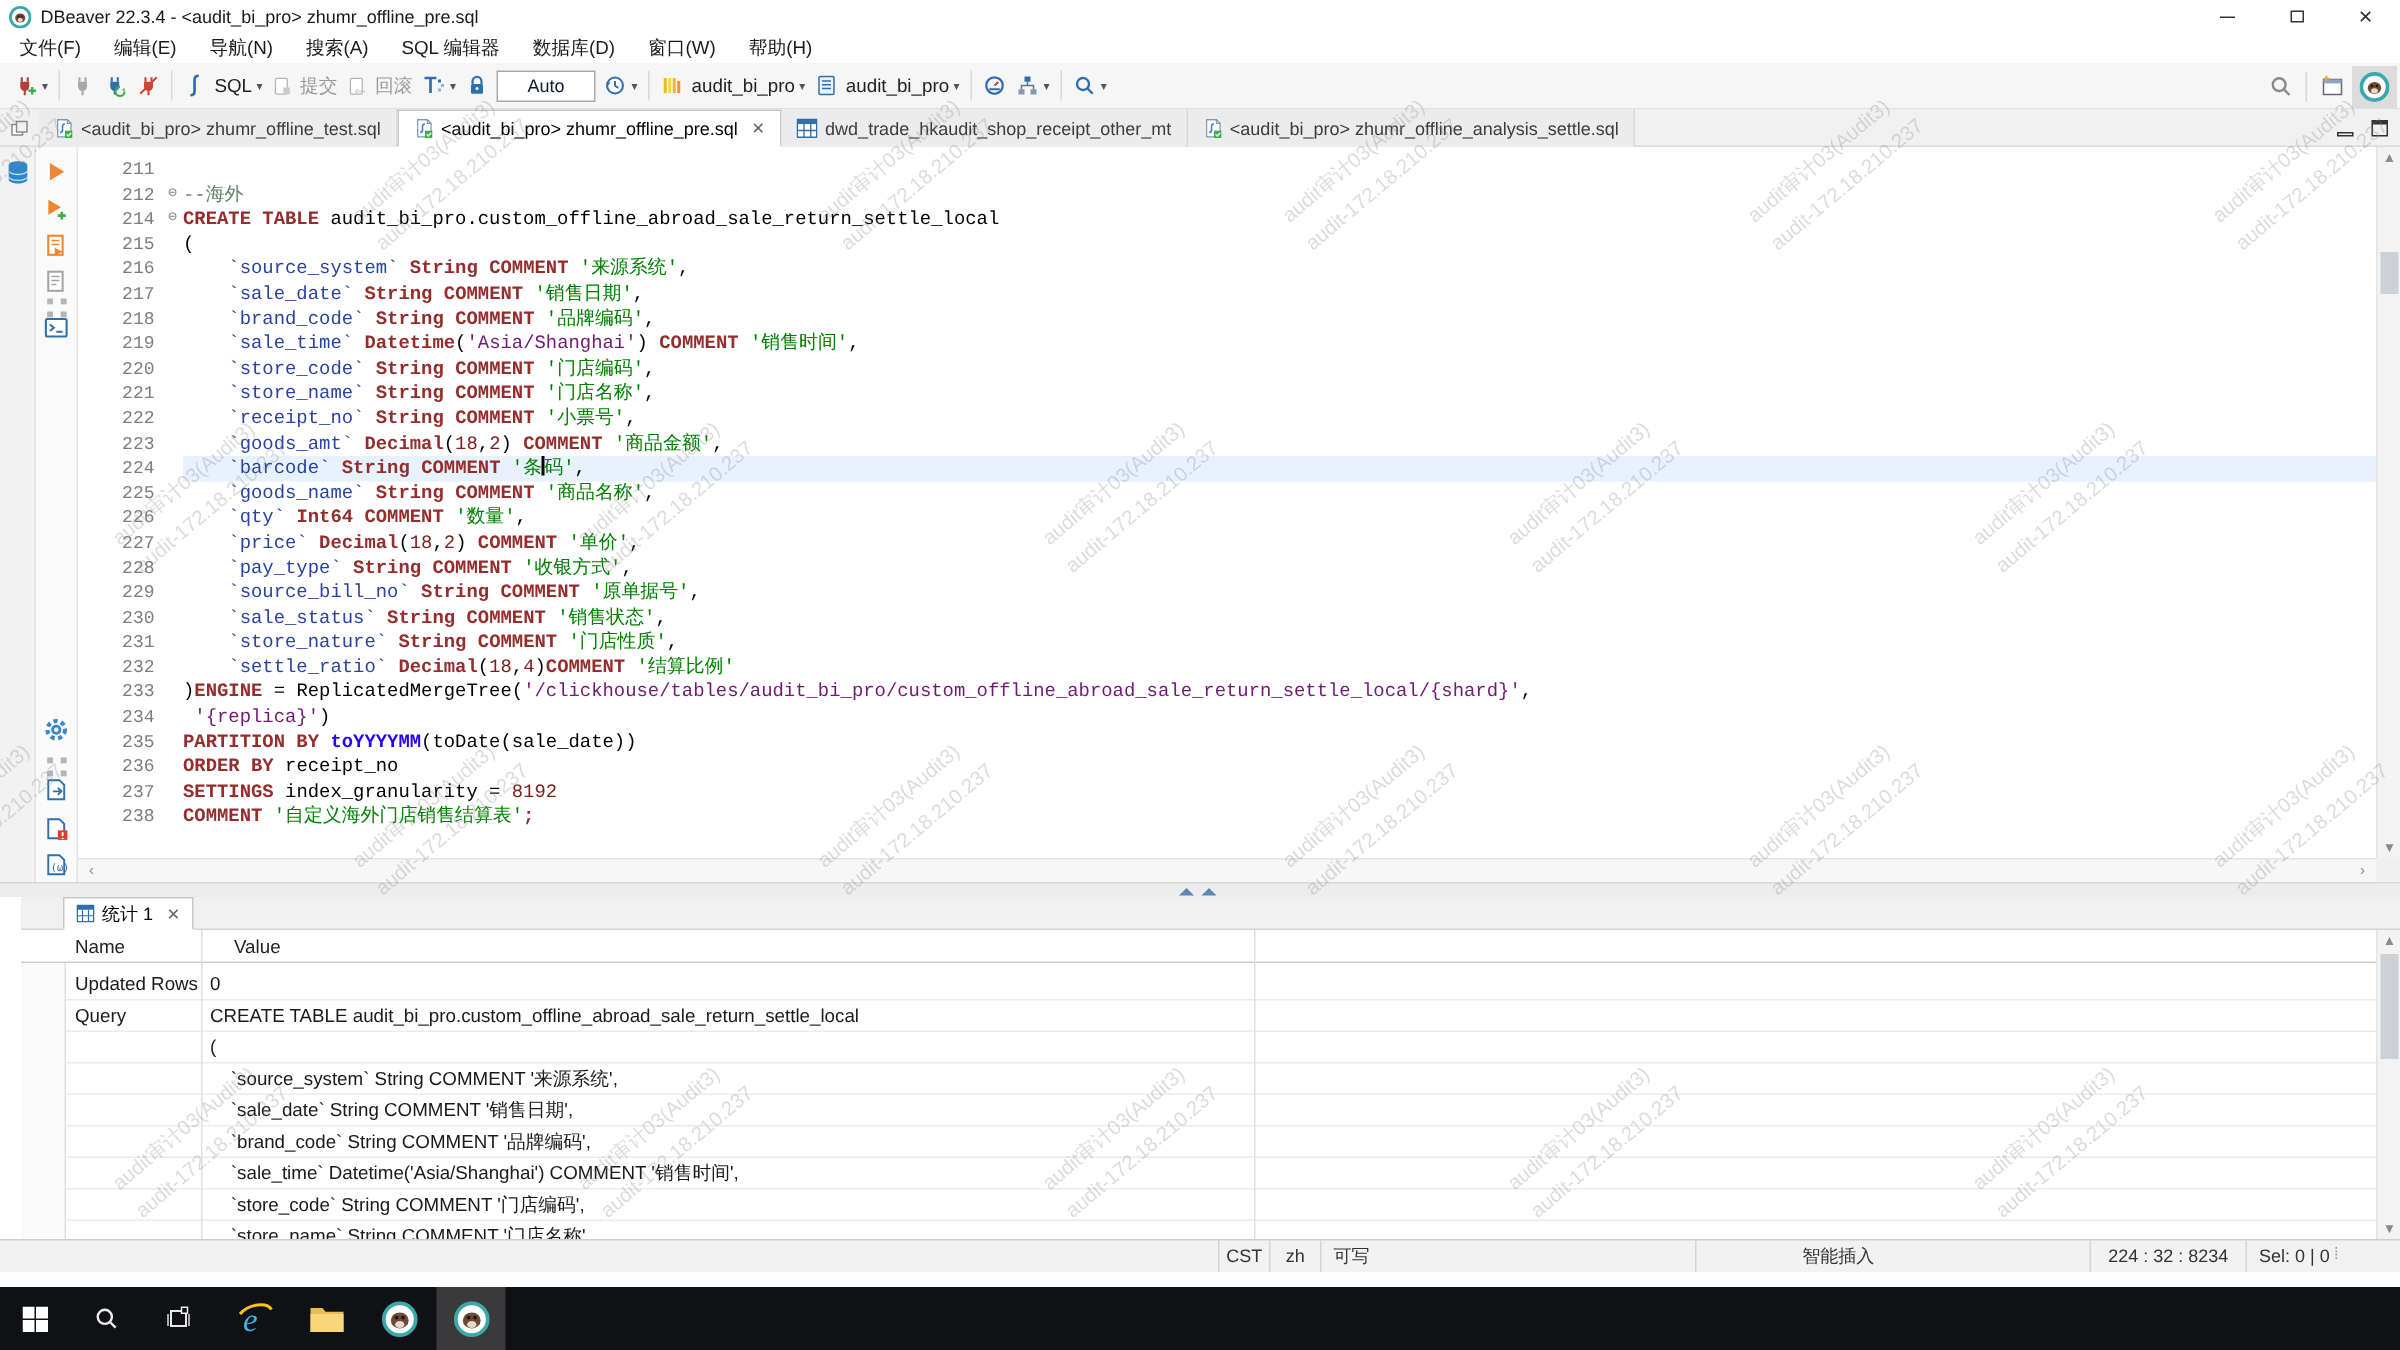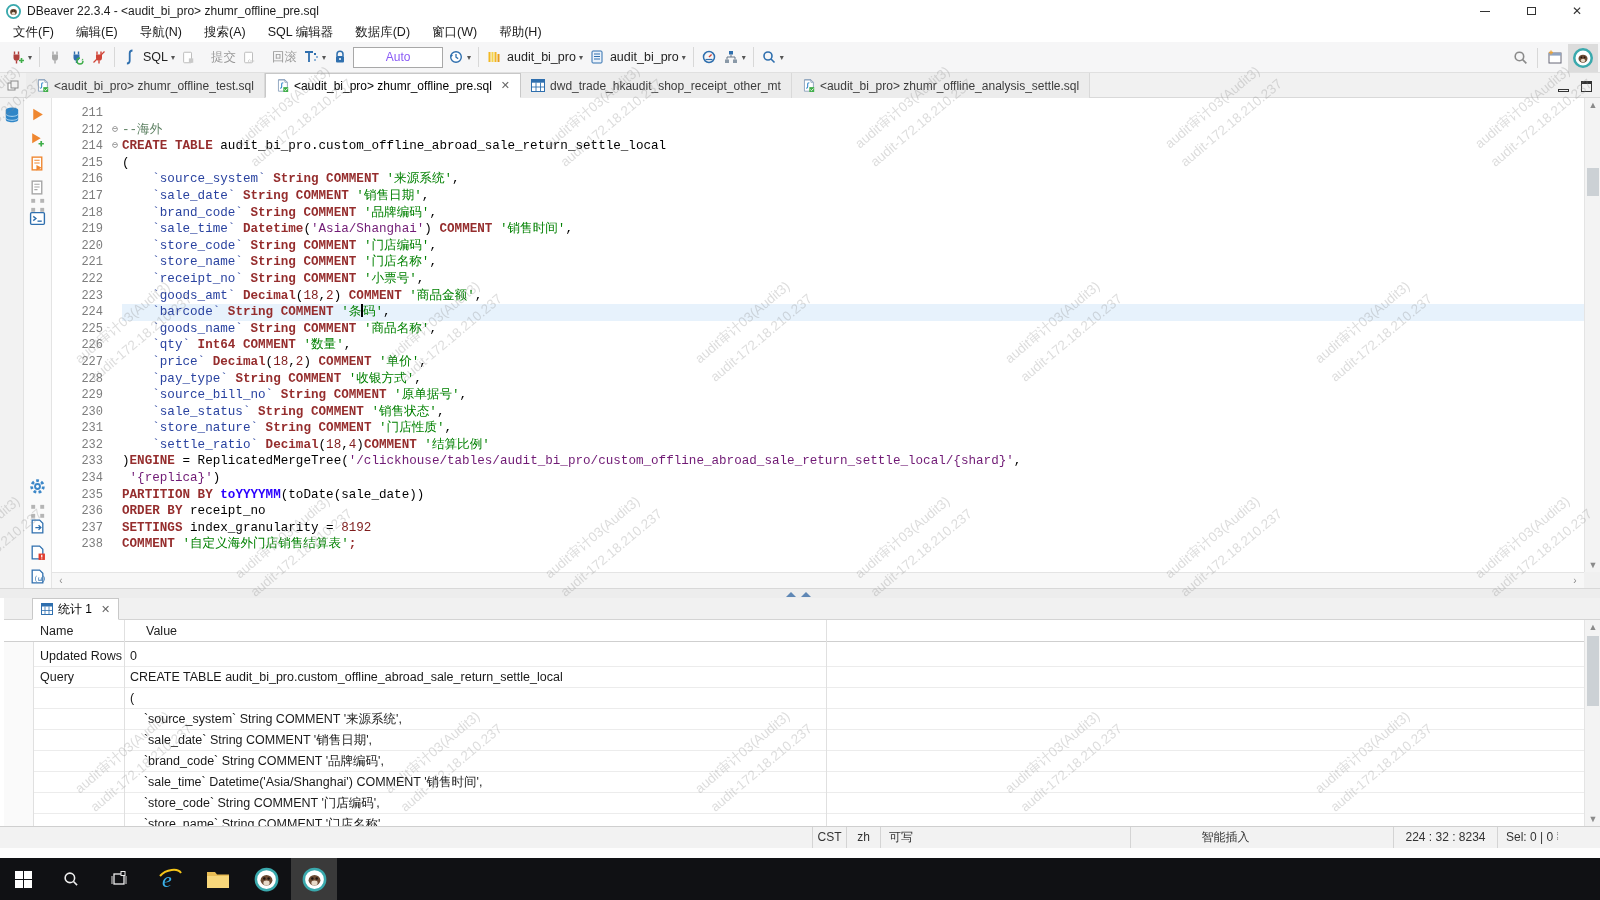--- a/index.html
+++ b/index.html
@@ -18,22 +18,22 @@
 
 .menubar { position:absolute; top:22px; left:0; right:0; height:20px; background:#fff; display:flex; align-items:center; padding-left:2px; }
 .menu-item { font-size:12.5px; color:#1a1a1a; padding:0 11px; line-height:20px; }
 
 
 .toolbar { position:absolute; top:42px; left:0; right:0; height:31px; background:#f6f6f7; border-bottom:1px solid #e0e0e0; display:flex; align-items:center; padding-left:6px; }
 .tbtn { height:25px; display:inline-flex; align-items:center; padding:0 3px; gap:2px; }
 .tsep { width:1px; height:20px; background:#d8d8d8; margin:0 4px; }
 .drop { font-size:8px; color:#555; margin-left:1px; }
 .tlabel { font-size:12.5px; color:#222; margin-left:3px; }
-.tlabel-dis { font-size:12.5px; color:#9a9a9a; margin-left:14px; }
-.combo { width:90px; height:21px; border:1px solid #a8a8a8; background:#fff; display:flex; align-items:center; justify-content:center; font-size:12px; color:#8b5cf6; margin:0 2px; }
+.tlabel-dis { font-size:12.5px; color:#9a9a9a; margin-left:3px; }
+.combo { width:66px; height:21px; border:1px solid #a8a8a8; background:#fff; display:flex; align-items:center; justify-content:center; font-size:12px; color:#0f172a; margin:0 2px; }
 .toolbar-right { position:absolute; right:2px; top:42px; height:31px; display:flex; align-items:center; gap:4px; }
 .avatar-box { width:30px; height:28px; background:#dcdcdc; display:flex; align-items:center; justify-content:center; }
 
 
 .tabbar { position:absolute; top:73px; left:0; right:0; height:25px; background:#f1f1f1; border-bottom:1px solid #d9d9d9; display:flex; }
 .tabbar-left { width:26px; height:25px; display:flex; align-items:center; justify-content:center; }
 .tab { height:25px; display:inline-flex; align-items:center; padding:0 10px; gap:5px; font-size:12px; color:#3c3c3c; border-right:1px solid #d9d9d9; background:#ececec; white-space:nowrap; }
 .tab.active { background:#fff; border:1px solid #c8c8c8; border-bottom:1px solid #fff; color:#000; }
 .tab-close { font-size:11px; color:#666; margin-left:4px; }
 .tab-corner { position:absolute; right:8px; top:5px; display:flex; gap:12px; align-items:center; }
@@ -64,21 +64,21 @@
 .vs-thumb { position:absolute; left:2px; width:12px; background:#ccd1d5; }
 .hscroll { position:absolute; left:52px; right:16px; top:474px; height:16px; background:#f7f7f7; border-top:1px solid #e4e4e4; }
 .hs-arrow { position:absolute; top:0; width:14px; height:16px; color:#8a8a8a; font-size:10px; text-align:center; line-height:15px; }
 .corner { position:absolute; right:0; top:474px; width:16px; height:16px; background:#f0f0f0; }
 
 
 .sash { position:absolute; top:588px; left:0; right:0; height:10px; background:#ededed; border-top:1px solid #d8d8d8; }
 .sash-tri { position:absolute; top:3px; width:0; height:0; border-left:5px solid transparent; border-right:5px solid transparent; border-bottom:5px solid #5f87b5; }
 
 
-.bottom { position:absolute; top:598px; left:4px; right:0; height:228px; background:#fff; }
+.bottom { position:absolute; top:598px; left:14px; right:0; height:228px; background:#fff; }
 .rtabbar { position:absolute; top:0; left:0; right:0; height:22px; background:#f1f1f1; border-bottom:1px solid #d4d4d4; }
 .rtab { position:absolute; left:28px; top:0; height:22px; background:#fff; border:1px solid #c8c8c8; border-bottom:1px solid #fff; display:inline-flex; align-items:center; padding:0 8px; gap:5px; font-size:12px; color:#000; }
 .grid { position:absolute; top:22px; left:0; right:16px; bottom:0; overflow:hidden; }
 .grid-rowhdr { position:absolute; left:0; top:0; bottom:0; width:30px; background:#fafafa; border-right:1px solid #e0e0e0; }
 .grid-colline { position:absolute; top:0; bottom:0; width:1px; background:#e0e0e0; }
 .grid-header { position:absolute; left:0; top:0; height:22px; right:0; border-bottom:1px solid #cfcfcf; background:#fff; }
 .gh-cell { position:absolute; top:0; height:22px; line-height:22px; font-size:12.5px; color:#222; padding-left:6px; }
 .grid-row { position:absolute; left:30px; right:0; height:21px; border-bottom:1px solid #ececec; }
 .gr-name { position:absolute; left:0; width:90px; height:21px; line-height:21px; font-size:12.5px; color:#1a1a1a; padding-left:6px; white-space:nowrap; }
 .gr-value { position:absolute; left:90px; right:0; height:21px; line-height:21px; font-size:12.5px; color:#1a1a1a; padding-left:6px; white-space:pre; overflow:hidden; }

